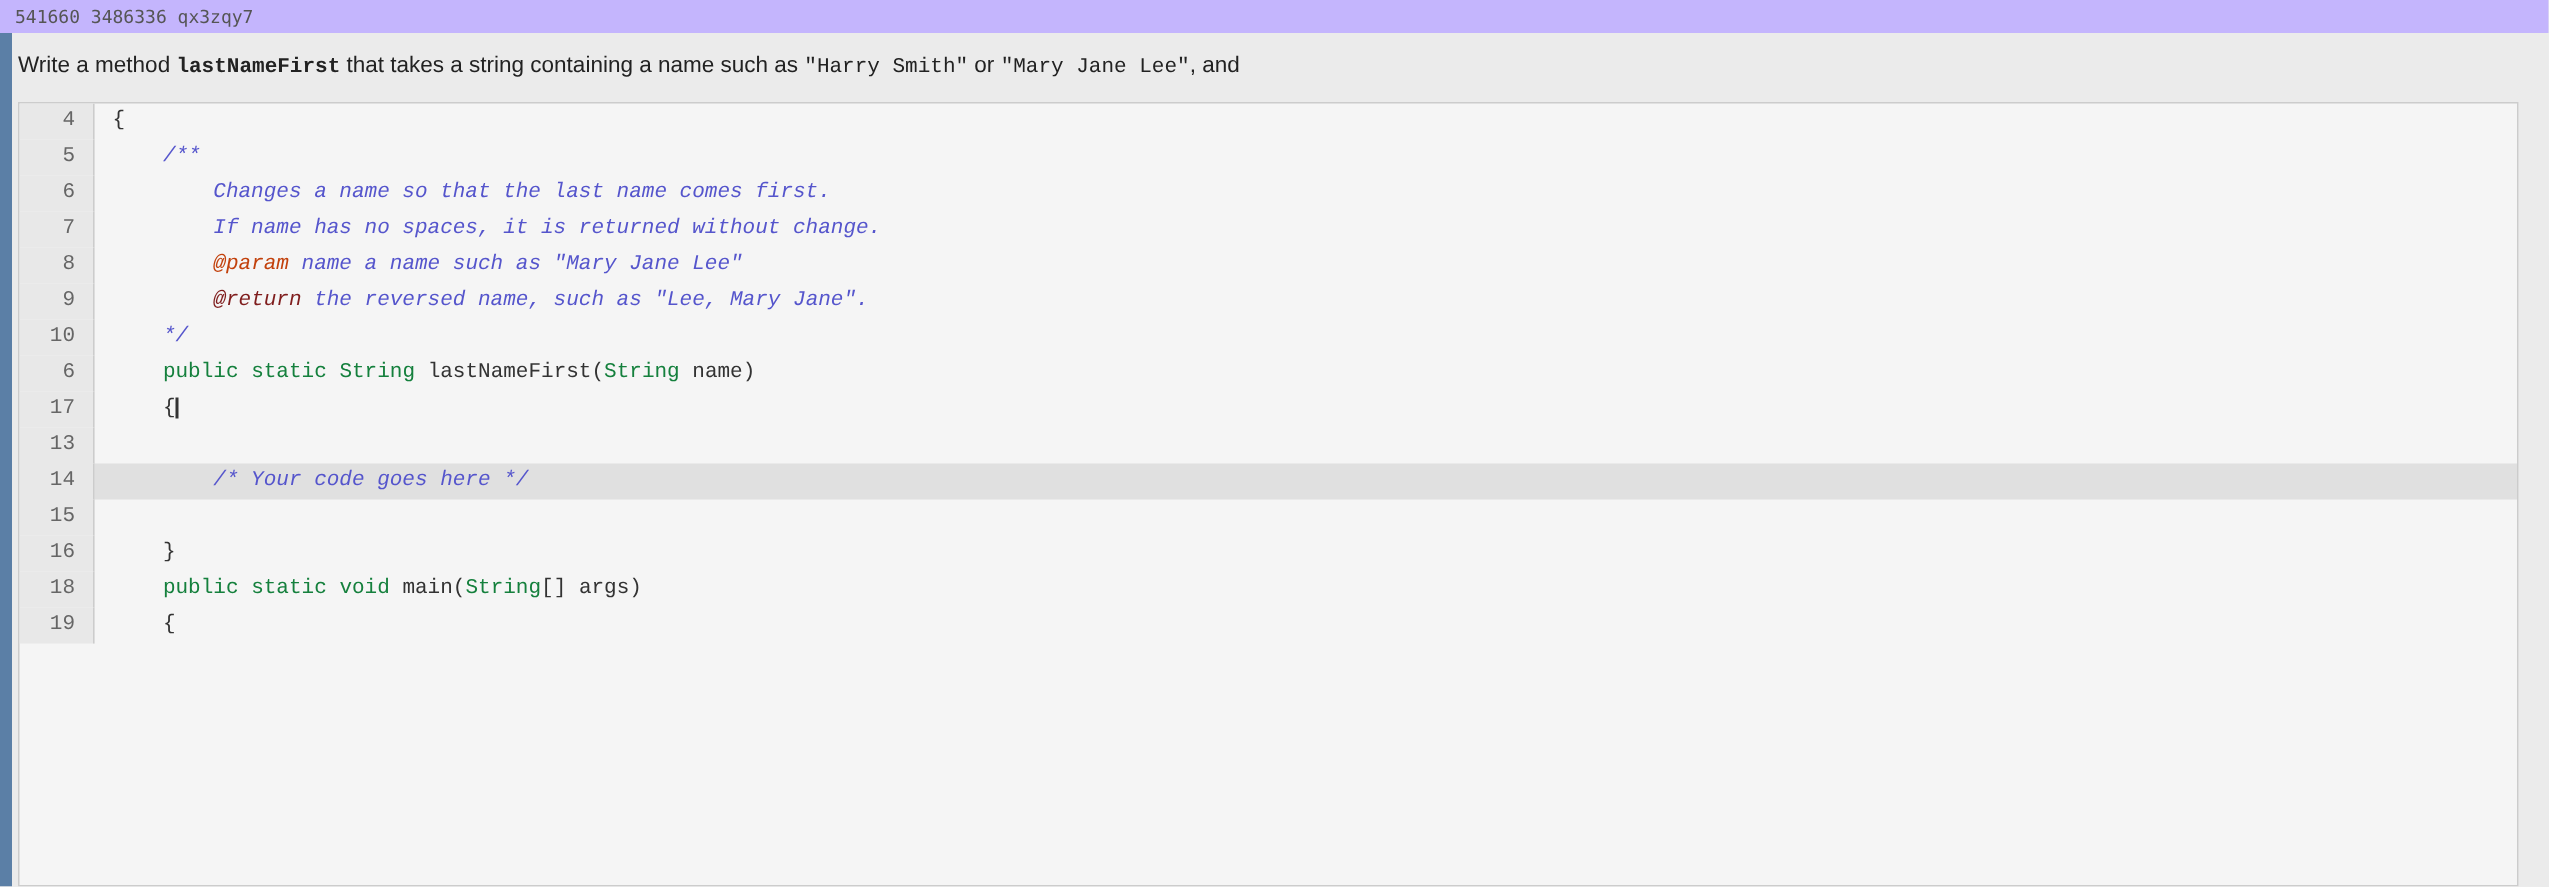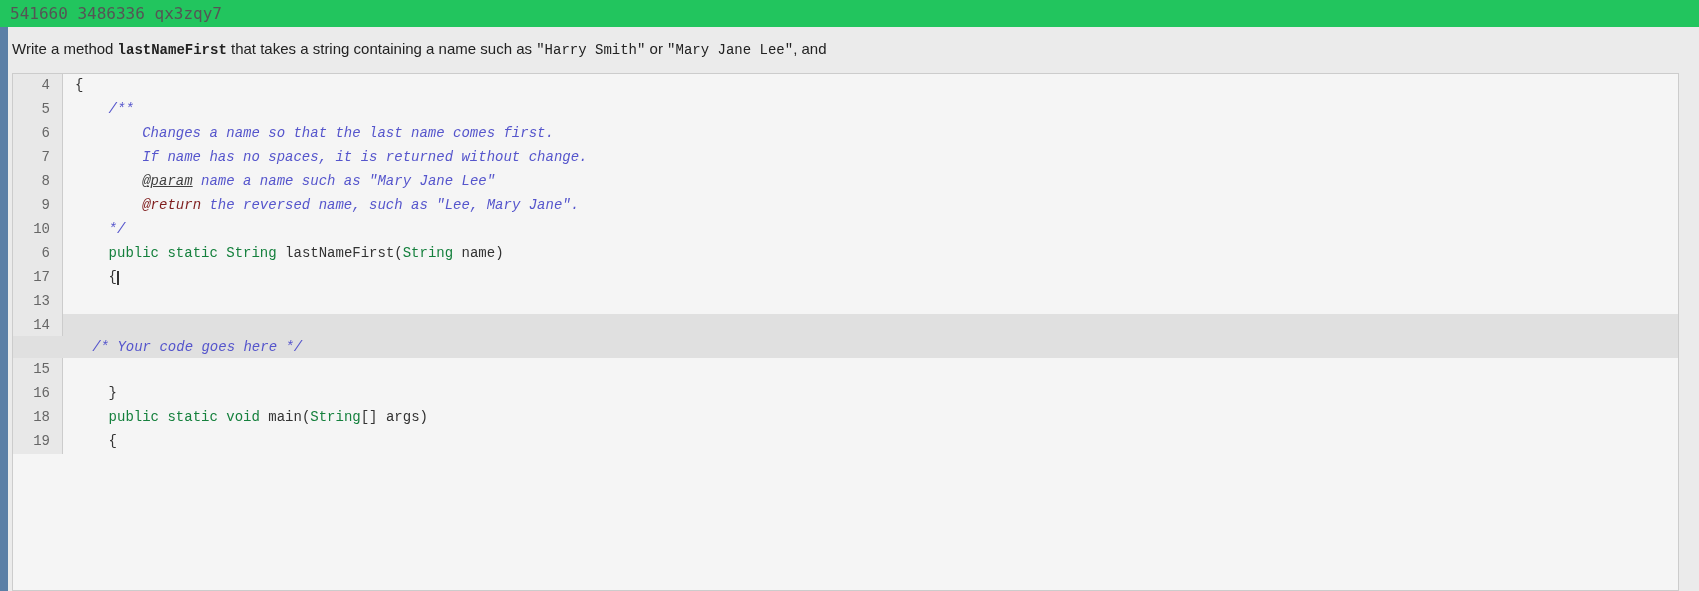--- a/index.html
+++ b/index.html
@@ -19,23 +19,23 @@
     .page-container {
       width: 1699px;
       height: 591px;
       background-color: #e8e8e8;
       position: relative;
       display: flex;
       flex-direction: column;
     }
 
     .top-bar {
-      background-color: #22c55e;
+      background-color: #c4b5fd;
       padding: 4px 10px;
-      font-size: 16px;
+      font-size: 12px;
       color: #555;
       font-family: monospace;
     }
 
     .content-area {
       display: flex;
       flex: 1;
       overflow: hidden;
     }
 
@@ -84,21 +84,20 @@
     }
 
     .code-line {
       display: flex;
       min-height: 24px;
       align-items: stretch;
     }
 
     .code-line.highlighted {
       background-color: #e0e0e0;
-      flex-direction: column;
     }
 
     .line-number {
       width: 50px;
       min-width: 50px;
       background-color: #e8e8e8;
       color: #666;
       text-align: right;
       padding-right: 12px;
       padding-top: 3px;
@@ -114,21 +113,21 @@
       padding-left: 12px;
       padding-top: 3px;
       padding-bottom: 3px;
       color: #333;
       white-space: pre;
     }
 
     
     .kw-blue { color: #15803d; font-weight: normal; }
     .comment-blue { color: #5555cc; font-style: italic; }
-    .param-tag { color: #404040; font-style: italic; text-decoration: underline; }
+    .param-tag { color: #c2410c; font-style: italic; }
     .return-tag { color: #7f1d1d; font-style: italic; }
     .cursor { 
       display: inline-block;
       width: 2px;
       background: #333;
       height: 14px;
       vertical-align: middle;
     }
   </style>
 </head>

